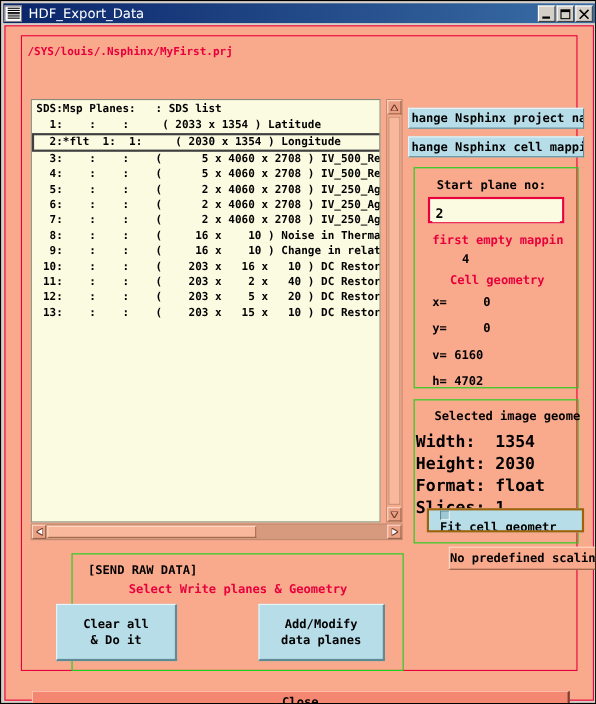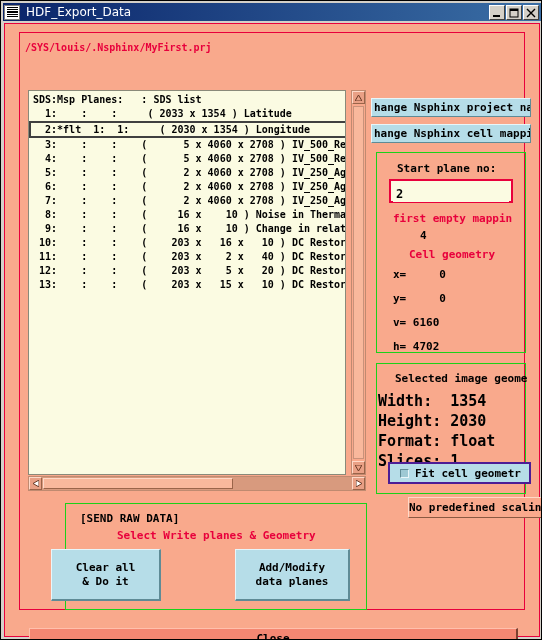--- a/index.html
+++ b/index.html
@@ -281,27 +281,28 @@
   }
   #img-width  { top: 368px; }
   #img-height { top: 388px; }
   #img-format { top: 408px; }
   #img-slices { top: 428px; }
 
   .fitcell {
     position: absolute;
     left: 383px; top: 438px;
     width: 143px; height: 22px;
-    border: 2px solid #4c1d95;
+    border: 2px solid #a16207;
     background: #b6dde8;
     box-sizing: border-box;
     display: flex;
-    align-items: center;
+    align-items: flex-start;
     padding-left: 4px;
     overflow: hidden;
+    flex-direction: column;
   }
   .chk {
     width: 9px; height: 9px;
     background: #9ec9d4;
     border-top: 1px solid #5f8b96;
     border-left: 1px solid #5f8b96;
     border-right: 1px solid #e8f6fa;
     border-bottom: 1px solid #e8f6fa;
     box-sizing: border-box;
     flex: none;

